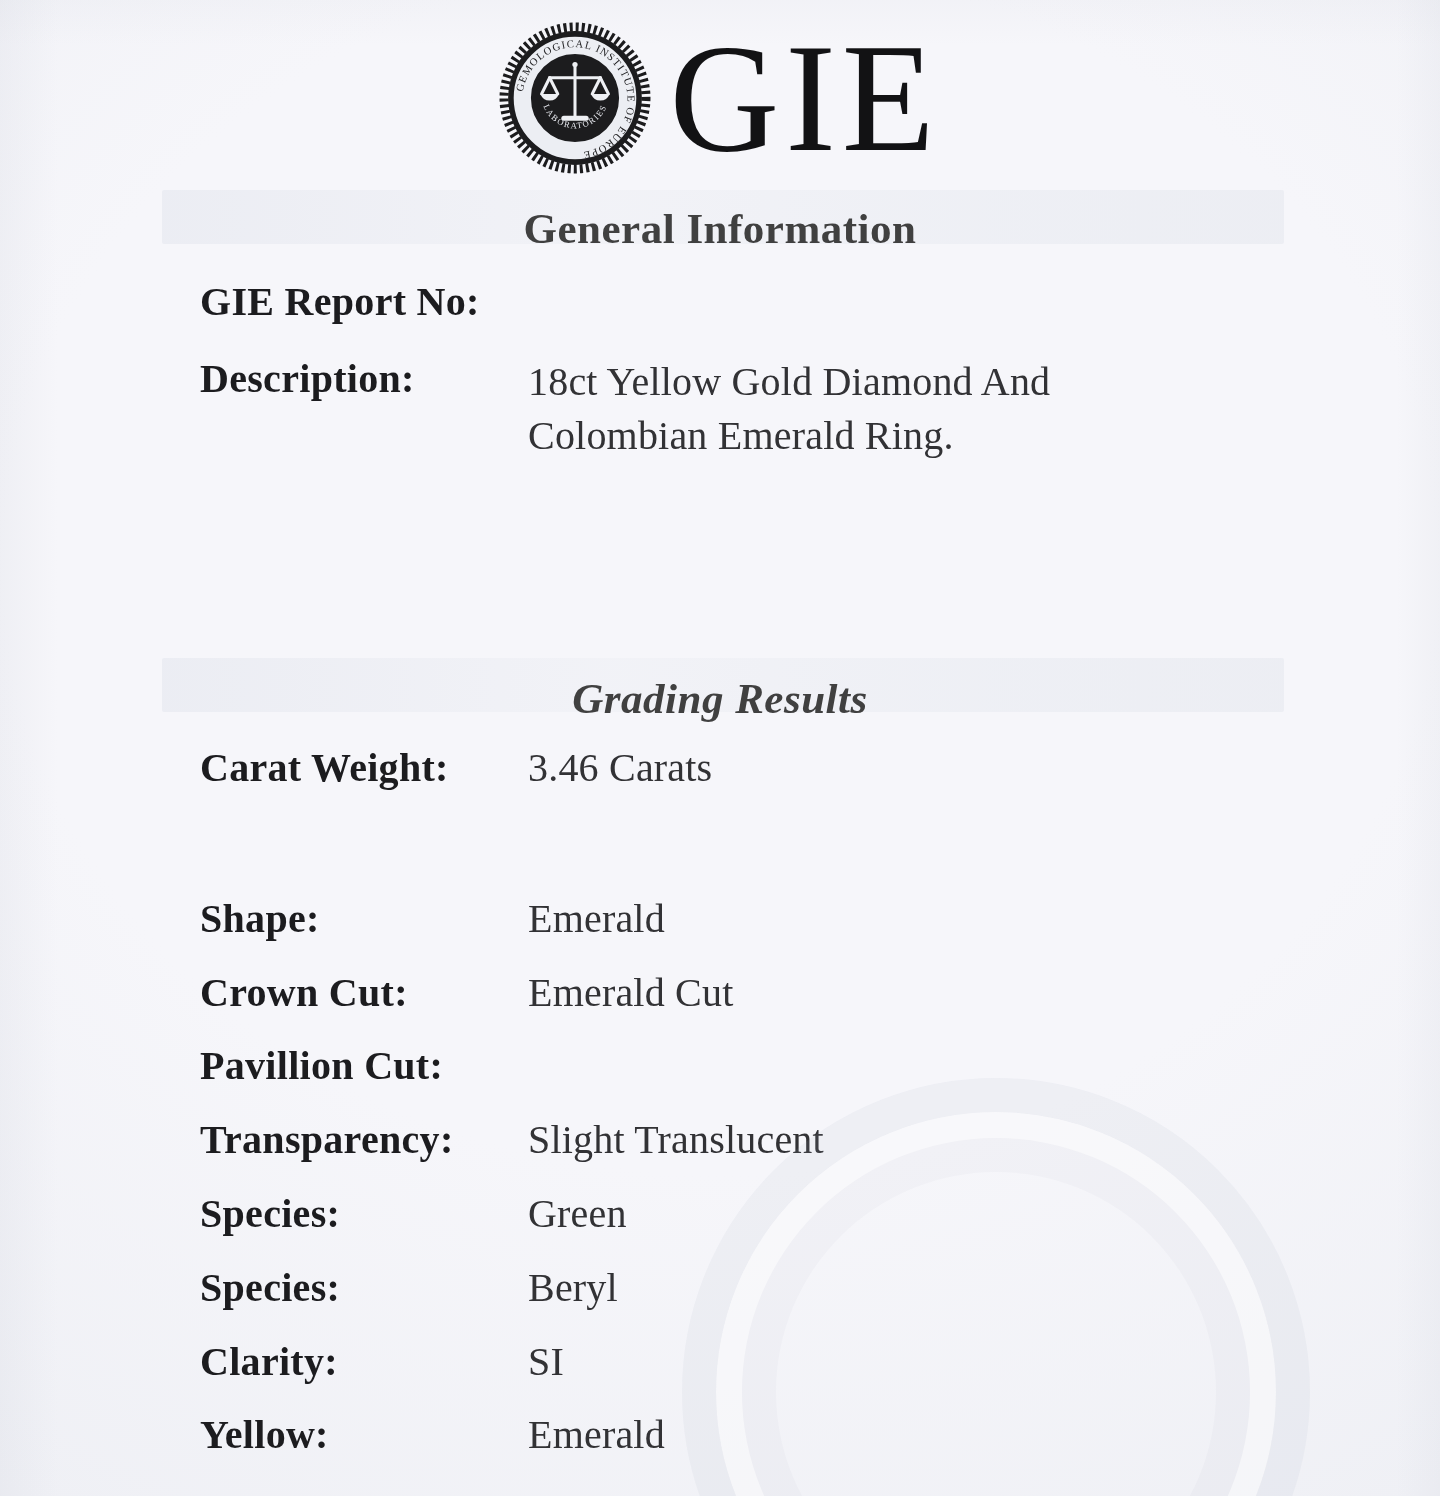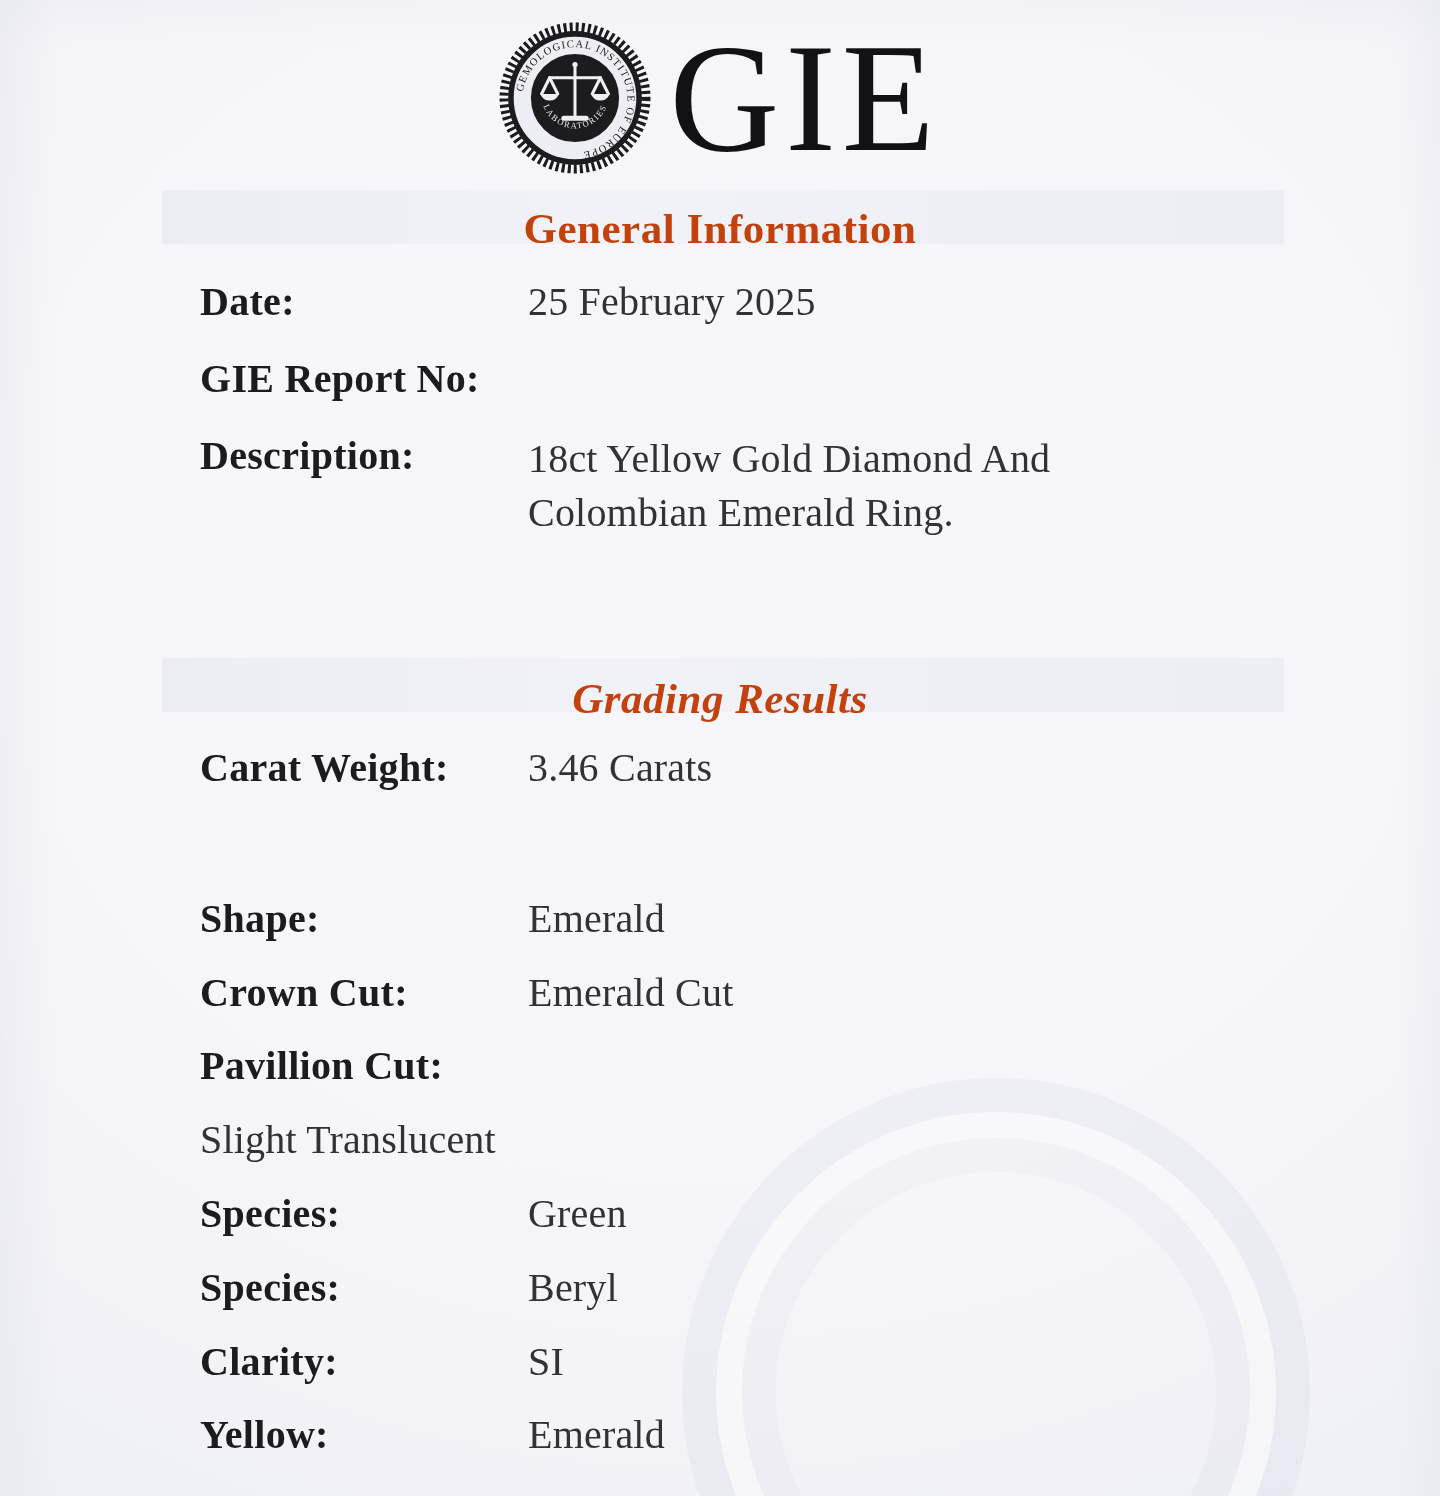--- a/index.html
+++ b/index.html
@@ -35,21 +35,21 @@
     opacity: 0.75;
     border-radius: 2px;
   }
   .band-general { top: 190px; }
   .band-grading { top: 658px; }
 
   .section-title {
     position: absolute; left: 0; width: 100%;
     text-align: center;
     font-weight: 700; font-size: 43px; line-height: 1.1;
-    color: #c2410c;
+    color: #404040;
     letter-spacing: 0.5px;
     margin-top: 9px;
   }
   .title-general { top: 196px; }
   .title-grading { top: 666px; font-style: italic; }
 
   
   .rows { position: absolute; left: 200px; right: 80px; }
   .rows-general { top: 278px; }
   .rows-grading { top: 744px; }
@@ -118,24 +118,20 @@
     </text>
   </svg>
   <div class="wordmark">GIE</div>
 </header>
 
 <div class="band band-general"></div>
 <h1 class="section-title title-general">General Information</h1>
 
 <div class="rows rows-general">
   <div class="row">
-    <span class="label">Date:</span>
-    <span class="value">25 February 2025</span>
-  </div>
-  <div class="row">
     <span class="label">GIE Report No:</span>
     <span class="value"></span>
   </div>
   <div class="row row-description">
     <span class="label">Description:</span>
     <span class="value">18ct Yellow Gold Diamond And
 Colombian Emerald Ring.</span>
   </div>
 </div>
 
@@ -152,20 +148,21 @@
     <span class="value">Emerald</span>
   </div>
   <div class="row">
     <span class="label">Crown Cut:</span>
     <span class="value">Emerald Cut</span>
   </div>
   <div class="row">
     <span class="label">Pavillion Cut:</span>
   </div>
   <div class="row">
+    <span class="label">Transparency:</span>
     <span class="value">Slight Translucent</span>
   </div>
   <div class="row">
     <span class="label">Species:</span>
     <span class="value">Green</span>
   </div>
   <div class="row">
     <span class="label">Species:</span>
     <span class="value">Beryl</span>
   </div>

